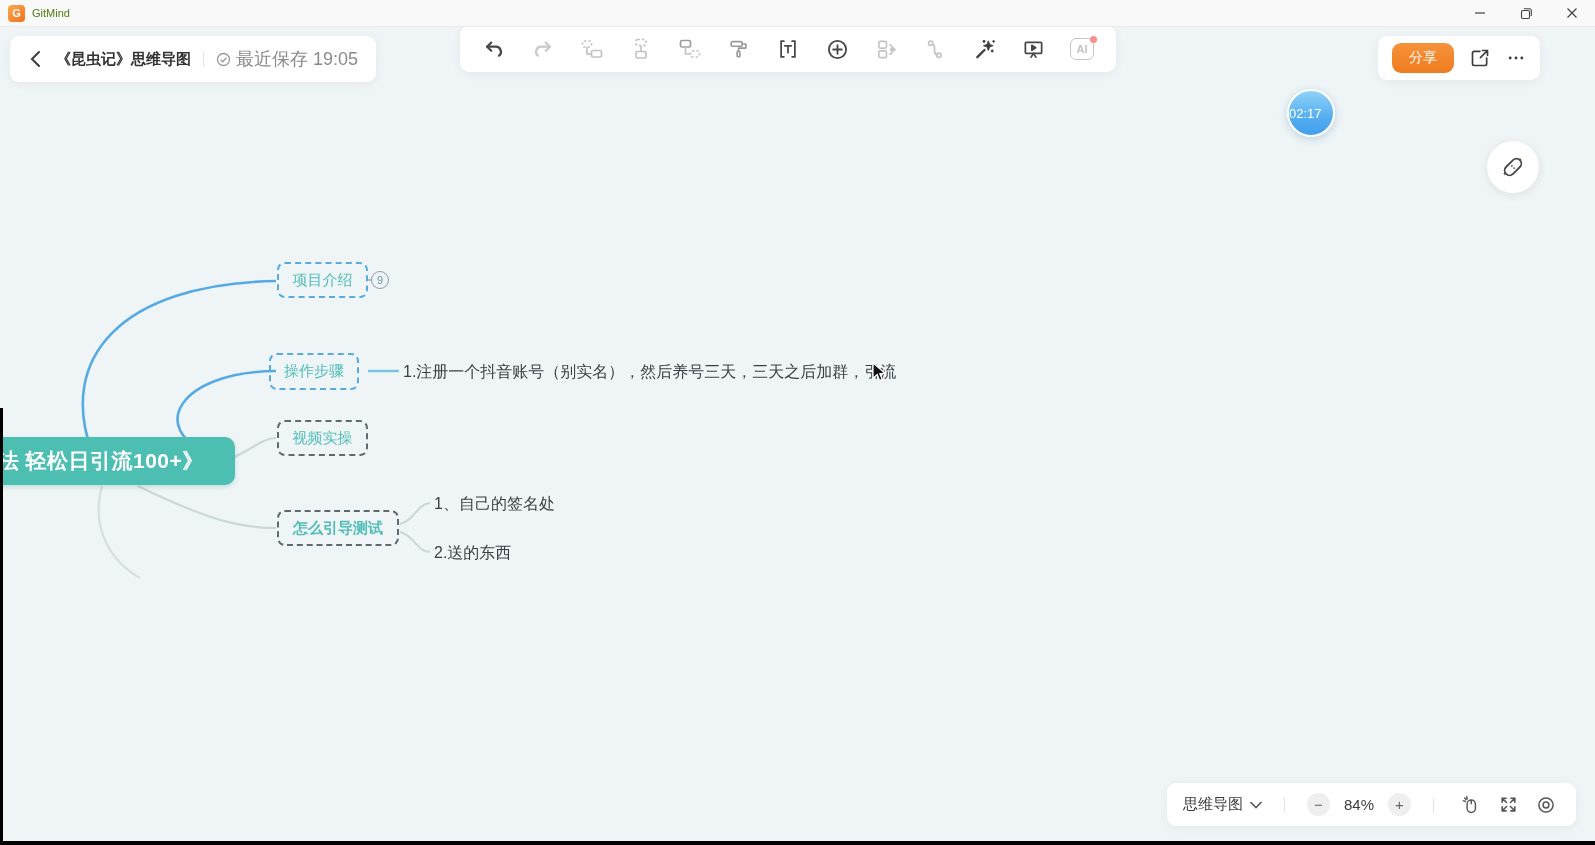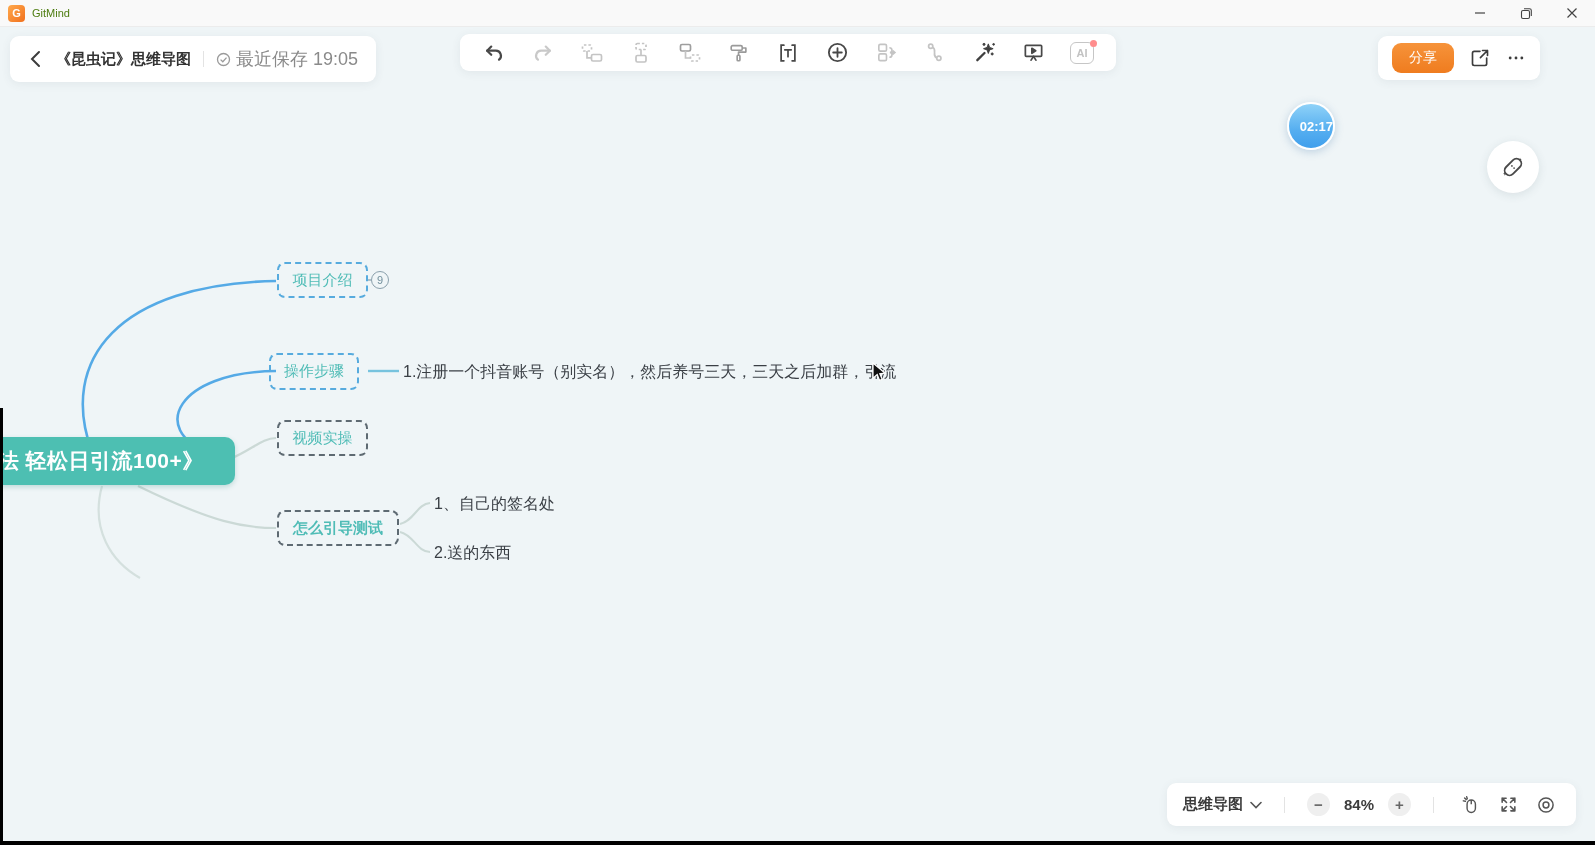--- a/index.html
+++ b/index.html
@@ -30,45 +30,45 @@
   .card {
     position:absolute; background:#fff; border-radius:9px;
     box-shadow:0 2px 10px rgba(60,80,90,.08); z-index:40;
     display:flex; align-items:center;
   }
   .doc-card { left:10px; top:36px; height:46px; padding:0 18px; }
   .back-ic { margin-right:12px; display:flex; align-items:center; }
   .doc-title { font-size:15px; font-weight:600; color:#333; }
   .vdiv { width:1px; height:16px; background:#e3e3e3; margin:0 12px; }
   .saved-wrap { display:flex; align-items:center; color:#8a8a8a; font-size:18px; gap:5px; }
-  .toolbar-card { left:460px; top:34px; height:37px; padding:0 14px; gap:9px; }
+  .toolbar-card { left:460px; top:26px; height:46px; padding:0 14px; gap:9px; }
   .tool-btn {
     width:40px; height:36px; border-radius:6px;
     display:flex; align-items:center; justify-content:center; position:relative;
   }
   .tool-btn svg { display:block; }
   .ai-chip {
     border:1.6px solid #c6c6c6; border-radius:6px; width:24px; height:22px;
     display:flex; align-items:center; justify-content:center;
     font-size:11px; font-weight:bold; color:#c2c2c2;
   }
   .ai-dot { position:absolute; top:5px; right:5px; width:7px; height:7px; border-radius:50%; background:#ff8d8d; }
   .share-card { left:1378px; top:36px; height:44px; padding:0 14px; gap:16px; }
   .share-btn {
     background:linear-gradient(180deg,#f6933a,#ef7c1f); color:#fff;
     font-size:14px; border:none; border-radius:9px; height:30px; padding:0 17px;
     display:flex; align-items:center; justify-content:center;
   }
   
   .timer {
-    position:absolute; left:1287px; top:102px; width:48px; height:48px; border-radius:50%;
+    position:absolute; left:1287px; top:89px; width:48px; height:48px; border-radius:50%;
     background:linear-gradient(180deg,#8fd2f8 0%,#55aef0 60%,#409fec 100%);
     border:2px solid #fff; box-shadow:0 2px 8px rgba(40,100,160,.25);
-    display:flex; align-items:center; justify-content:flex-end;
-    color:#fff; font-size:13px; z-index:45;font-weight:bold;
+    display:flex; align-items:center; justify-content:flex-start;
+    color:#fff; font-size:13px; z-index:45;
   }
   .round-tool {
     position:absolute; left:1487px; top:141px; width:52px; height:52px; border-radius:50%;
     background:#fff; box-shadow:0 2px 10px rgba(60,80,90,.12);
     display:flex; align-items:center; justify-content:center; z-index:45;
   }
   
   .mm-svg { position:absolute; left:0; top:0; z-index:1; }
   .mm-root {
     position:absolute; left:-55px; top:437px; width:290px; height:48px;
@@ -91,21 +91,21 @@
   .badge {
     position:absolute; left:371px; top:271px; width:18px; height:18px; z-index:5;
     border:1.5px solid #8aa0ac; border-radius:50%; color:#72909d;
     font-size:11px; display:flex; align-items:center; justify-content:center;
   }
   .mm-text { position:absolute; z-index:5; font-size:16px; color:#3a3f45; white-space:nowrap; }
   .t1 { left:403px; top:362px; height:18px; }
   .t2 { left:434px; top:494px; }
   .t3 { left:434px; top:543px; }
   
-  .bottom-bar { left:1167px; top:783px; height:43px; padding:16px 16px; gap:10px; z-index:40;font-weight:bold; }
+  .bottom-bar { left:1167px; top:783px; height:43px; padding:16px 16px; gap:10px; z-index:40; }
   .mode-wrap { display:flex; align-items:center; gap:7px; font-size:15px; color:#3c3c3c; }
   .zoombtn {
     width:23px; height:23px; border-radius:50%; background:#efefef; color:#666;
     font-size:15px; display:flex; align-items:center; justify-content:center;
   }
   .zoomtext { font-size:15px; color:#3c3c3c; min-width:38px; text-align:center; }
   .bicon { width:28px; height:28px; display:flex; align-items:center; justify-content:center; }
   
   .cursor { position:absolute; left:872px; top:362px; z-index:60; }
   .edge-left { position:absolute; left:0; top:408px; width:3px; height:437px; background:#000; z-index:70; }

